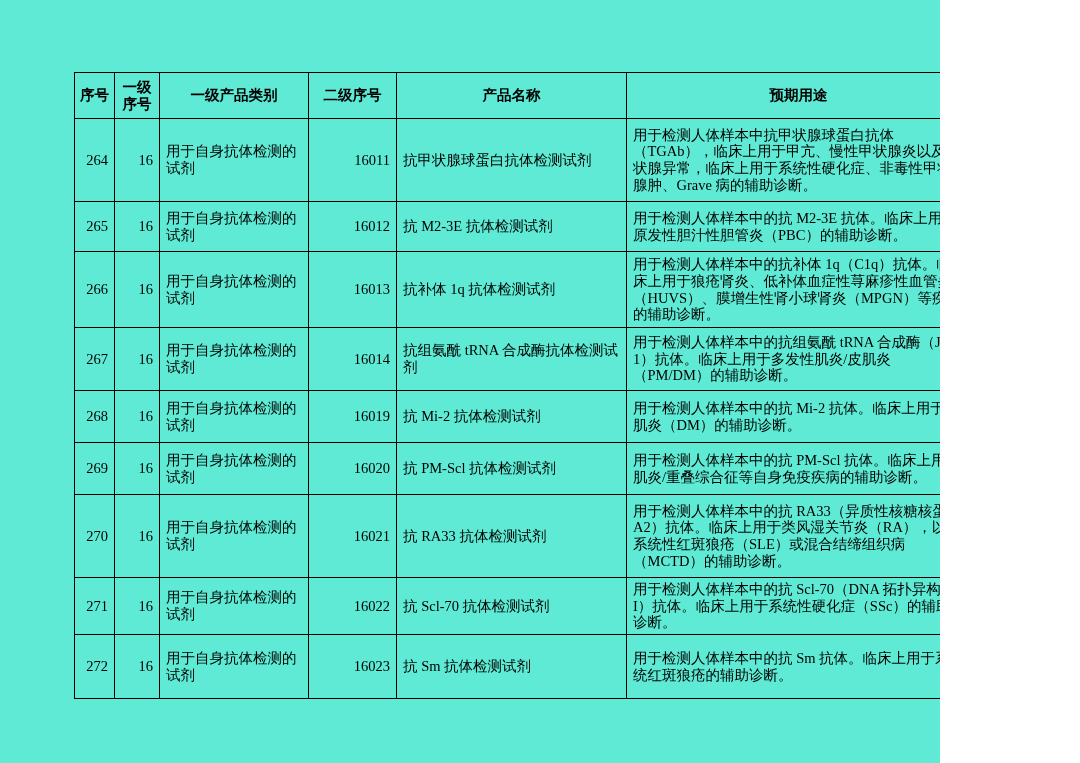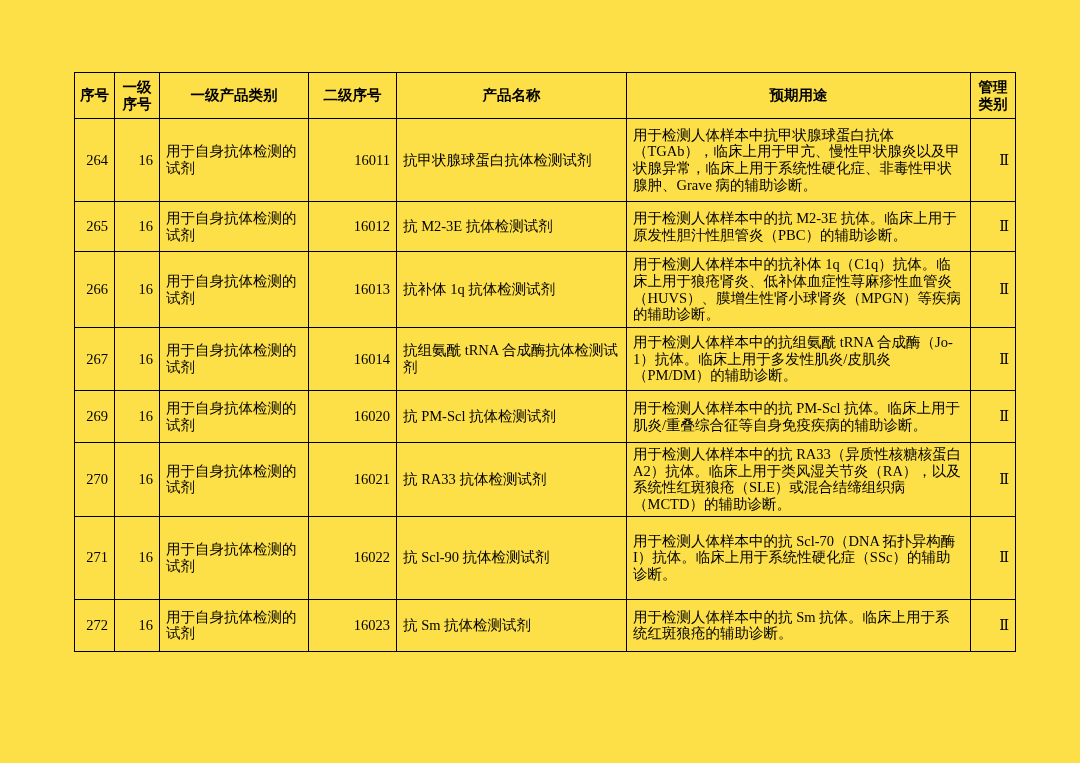--- a/index.html
+++ b/index.html
@@ -2,23 +2,23 @@
 <html><head>
 <meta charset="utf-8">
 <style>
   html, body {
     margin: 0;
     padding: 0;
     background: #ffffff;
   }
   .page {
     position: relative;
-    width: 1080px;
+    width: 940px;
     height: 763px;
-    background: #fde047;
+    background: #5eead4;
     overflow: hidden;
     font-family: "Liberation Serif", "DejaVu Serif", serif;
     color: #000000;
   }
   table.catalog {
     position: absolute;
     left: 74px;
     top: 72px;
     width: 941px;
     border-collapse: collapse;
@@ -109,20 +109,29 @@
         <tr>
           <td class="c-center">267</td>
           <td class="c-center">16</td>
           <td class="c-left">用于自身抗体检测的试剂</td>
           <td class="c-center">16014</td>
           <td class="c-left">抗组氨酰 tRNA 合成酶抗体检测试剂</td>
           <td class="c-left">用于检测人体样本中的抗组氨酰 tRNA 合成酶（Jo-1）抗体。临床上用于多发性肌炎/皮肌炎（PM/DM）的辅助诊断。</td>
           <td class="c-center">Ⅱ</td>
         </tr>
         <tr>
+          <td class="c-center">268</td>
+          <td class="c-center">16</td>
+          <td class="c-left">用于自身抗体检测的试剂</td>
+          <td class="c-center">16019</td>
+          <td class="c-left">抗 Mi-2 抗体检测试剂</td>
+          <td class="c-left">用于检测人体样本中的抗 Mi-2 抗体。临床上用于皮肌炎（DM）的辅助诊断。</td>
+          <td class="c-center">Ⅱ</td>
+        </tr>
+        <tr>
           <td class="c-center">269</td>
           <td class="c-center">16</td>
           <td class="c-left">用于自身抗体检测的试剂</td>
           <td class="c-center">16020</td>
           <td class="c-left">抗 PM-Scl 抗体检测试剂</td>
           <td class="c-left">用于检测人体样本中的抗 PM-Scl 抗体。临床上用于肌炎/重叠综合征等自身免疫疾病的辅助诊断。</td>
           <td class="c-center">Ⅱ</td>
         </tr>
         <tr>
           <td class="c-center">270</td>
@@ -131,21 +140,21 @@
           <td class="c-center">16021</td>
           <td class="c-left">抗 RA33 抗体检测试剂</td>
           <td class="c-left">用于检测人体样本中的抗 RA33（异质性核糖核蛋白 A2）抗体。临床上用于类风湿关节炎（RA），以及系统性红斑狼疮（SLE）或混合结缔组织病（MCTD）的辅助诊断。</td>
           <td class="c-center">Ⅱ</td>
         </tr>
         <tr>
           <td class="c-center">271</td>
           <td class="c-center">16</td>
           <td class="c-left">用于自身抗体检测的试剂</td>
           <td class="c-center">16022</td>
-          <td class="c-left">抗 Scl-90 抗体检测试剂</td>
+          <td class="c-left">抗 Scl-70 抗体检测试剂</td>
           <td class="c-left">用于检测人体样本中的抗 Scl-70（DNA 拓扑异构酶I）抗体。临床上用于系统性硬化症（SSc）的辅助诊断。</td>
           <td class="c-center">Ⅱ</td>
         </tr>
         <tr>
           <td class="c-center">272</td>
           <td class="c-center">16</td>
           <td class="c-left">用于自身抗体检测的试剂</td>
           <td class="c-center">16023</td>
           <td class="c-left">抗 Sm 抗体检测试剂</td>
           <td class="c-left">用于检测人体样本中的抗 Sm 抗体。临床上用于系统红斑狼疮的辅助诊断。</td>

